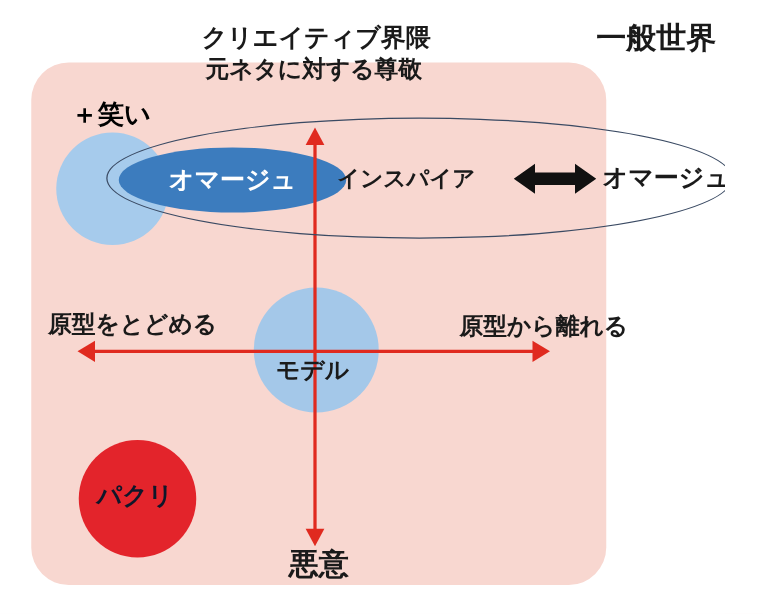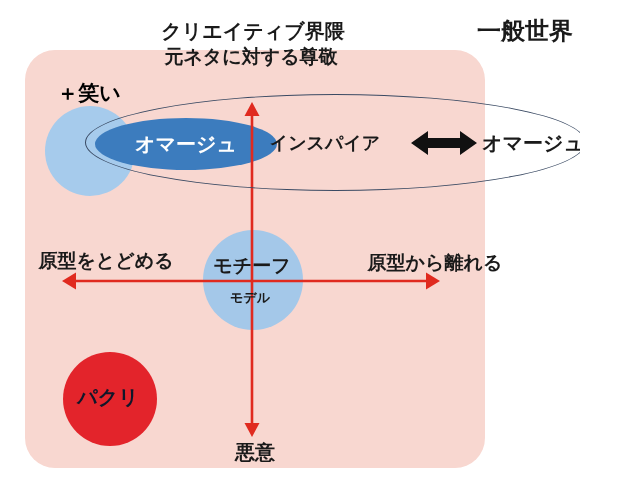--- a/index.html
+++ b/index.html
@@ -43,23 +43,23 @@
   #title-general{left:525px;top:31px;font-size:24px;}
   #axis-top-label{left:251px;top:56px;font-size:19px;}
   #plus-laugh{left:89px;top:92px;font-size:21px;color:#000000;}
   #parody-label{left:91px;top:174px;font-size:19px;}
   #homage-label{left:186px;top:144px;font-size:20px;color:#ffffff;}
   #inspire-label{left:325px;top:143px;font-size:18px;}
   #respect-label{left:533px;top:143px;font-size:20px;}
   #axis-left-label{left:106px;top:260px;font-size:19px;}
   #axis-right-label{left:403px;top:262px;font-size:19px;margin-left:32px;}
   #motif-line1{left:252px;top:265px;font-size:19px;}
-  #motif-line2{left:250px;top:297px;font-size:13px;}
+  #motif-line2{left:250px;top:297px;font-size:19px;}
   #pakuri-label{left:108px;top:397px;font-size:20px;color:#0f172a;}
-  #axis-bottom-label{left:255px;top:452px;font-size:20px;}
+  #axis-bottom-label{left:255px;top:452px;font-size:24px;}
 </style>
 </head>
 <body>
 
 <div id="canvas">
 
   <div class="abs center lbl txt" id="title-creative">クリエイティブ界隈</div>
   <div class="abs center lbl txt" id="title-general">一般世界</div>
 
   <div class="abs" id="panel"></div>
@@ -89,17 +89,16 @@
   <div class="abs center lbl txt" id="axis-top-label">元ネタに対する尊敬</div>
   <div class="abs center lbl txt" id="axis-left-label">原型をとどめる</div>
   <div class="abs center lbl txt" id="axis-right-label">原型から離れる</div>
   <div class="abs center lbl txt" id="axis-bottom-label">悪意</div>
 
   <div class="abs center lbl txt" id="plus-laugh">＋笑い</div>
 
   <div class="abs center lbl txt" id="homage-label">オマージュ</div>
   <div class="abs center lbl txt" id="inspire-label">インスパイア</div>
   <div class="abs center lbl txt" id="respect-label">オマージュ</div>
-  <div class="abs center lbl txt" id="motif-line1">モチーフ</div>
   <div class="abs center lbl txt" id="motif-line2">モデル</div>
   <div class="abs center lbl txt" id="pakuri-label">パクリ</div>
 
 </div>
 
 </body></html>

